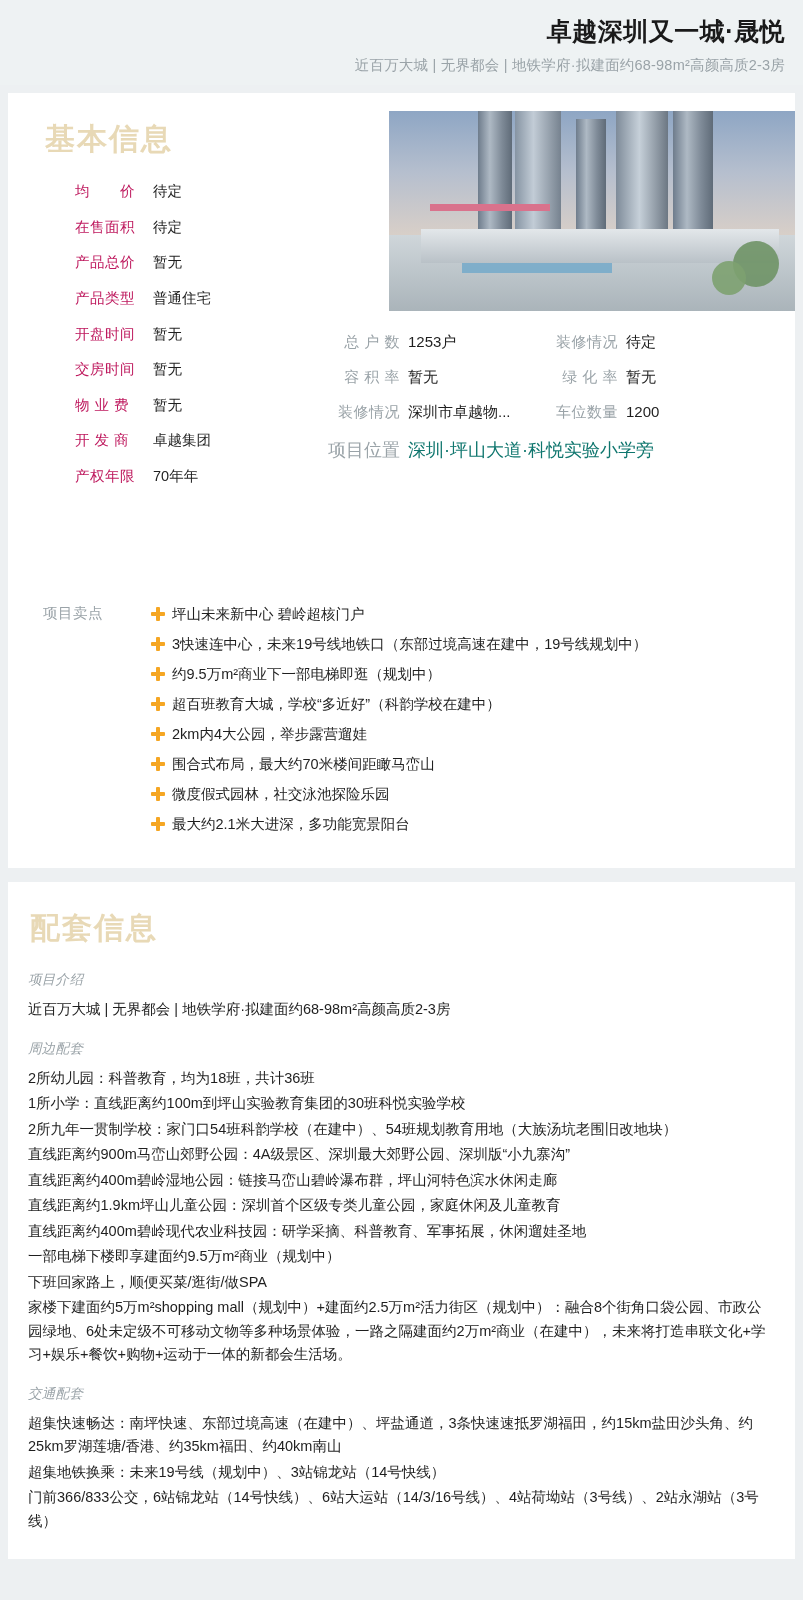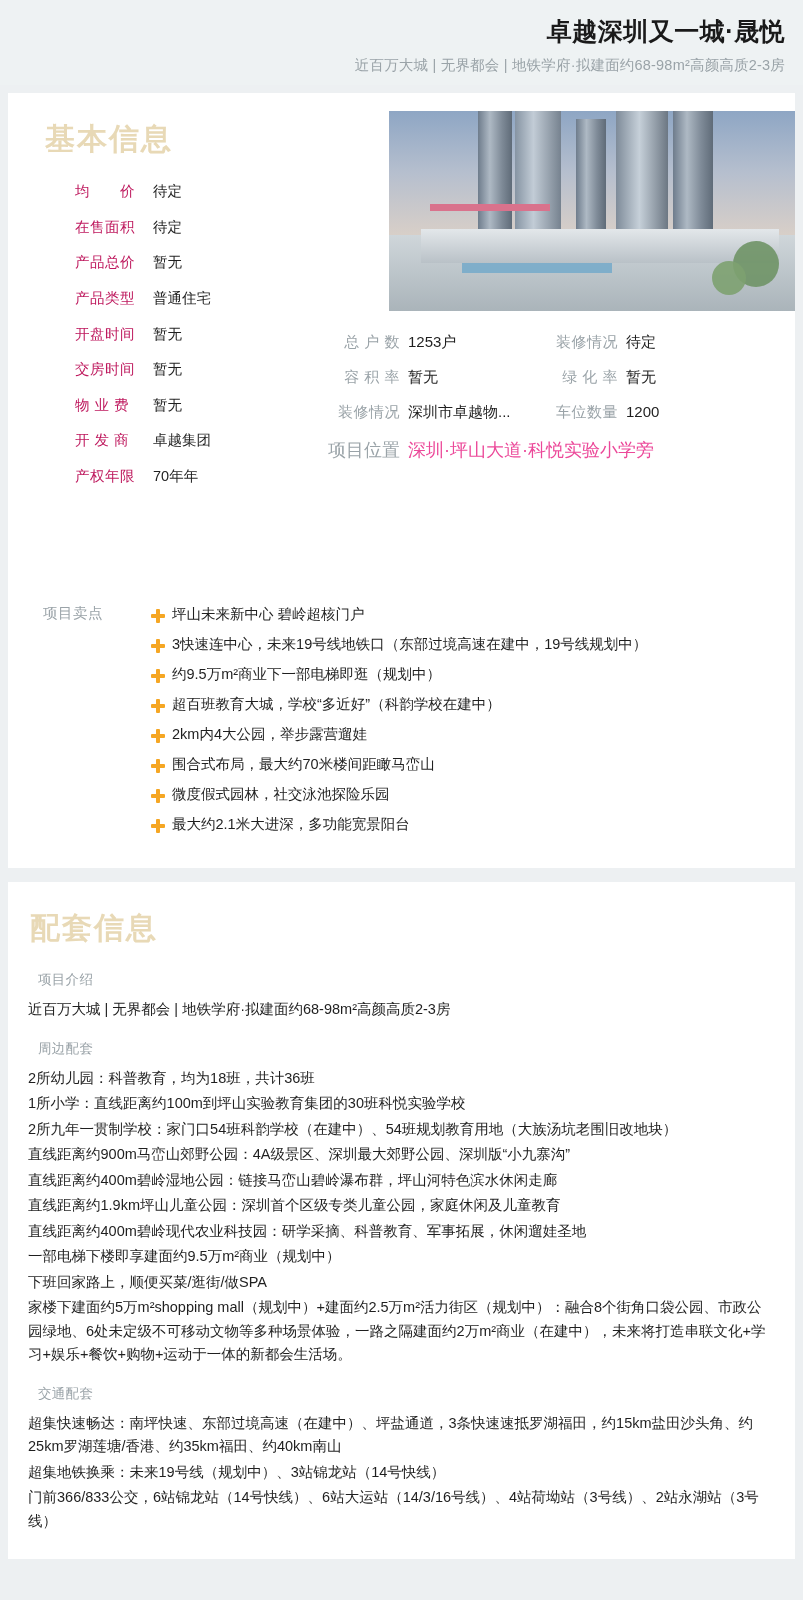--- a/index.html
+++ b/index.html
@@ -127,33 +127,33 @@
   .kv-right-grid .lab { color: #9aa3a8; text-align: right; letter-spacing: .5px; }
   .kv-right-grid .val { color: #1f1f1f; }
 
   .pos-row {
     display: flex;
     font-size: 18px;
     padding-left: 320px;
     margin-top: 16px;
   }
   .pos-row .lab { color:#9aa3a8; width: 72px; flex:0 0 72px; text-align: right; margin-right: 8px;}
-  .pos-row .val { color:#ec4899; }
+  .pos-row .val { color:#0f766e; }
 
   
   .sell-wrap {
     display: flex;
     margin-top: 18px;
     font-size: 14.5px;
   }
   .sell-label { color:#9aa3a8; width: 78px; flex:0 0 78px; letter-spacing: .5px;}
   .sell-list { flex: 1; }
   .sell-item {
     display: flex;
-    align-items: center;
+    align-items: flex-start;
     margin-bottom: 9px;
     color: #1f1f1f;
     line-height: 1.45;
   }
   .plus-icon {
     flex: 0 0 16px;
     width: 16px; height: 16px;
     margin-right: 6px;
     margin-top: 2px;
     position: relative;
@@ -161,22 +161,23 @@
   .plus-icon::before, .plus-icon::after {
     content:""; position:absolute; background:#f5a623; border-radius:1px;
   }
   .plus-icon::before { left: 1px; top: 6px; width: 14px; height: 4px; }
   .plus-icon::after { left: 6px; top: 1px; width: 4px; height: 14px; }
 
   
   .sub-label {
     color: #9aa3a8;
     font-size: 13.5px;
-    margin: 18px 0 9px 10px;
+    margin: 18px 0 9px 0;
     letter-spacing: .3px;
+    font-style: italic;
   }
   .sub-label.first { margin-top: 0; }
   .para {
     font-size: 14.5px;
     color: #1f1f1f;
     line-height: 1.62;
     margin: 0 0 2px 0;
   }
 
   

